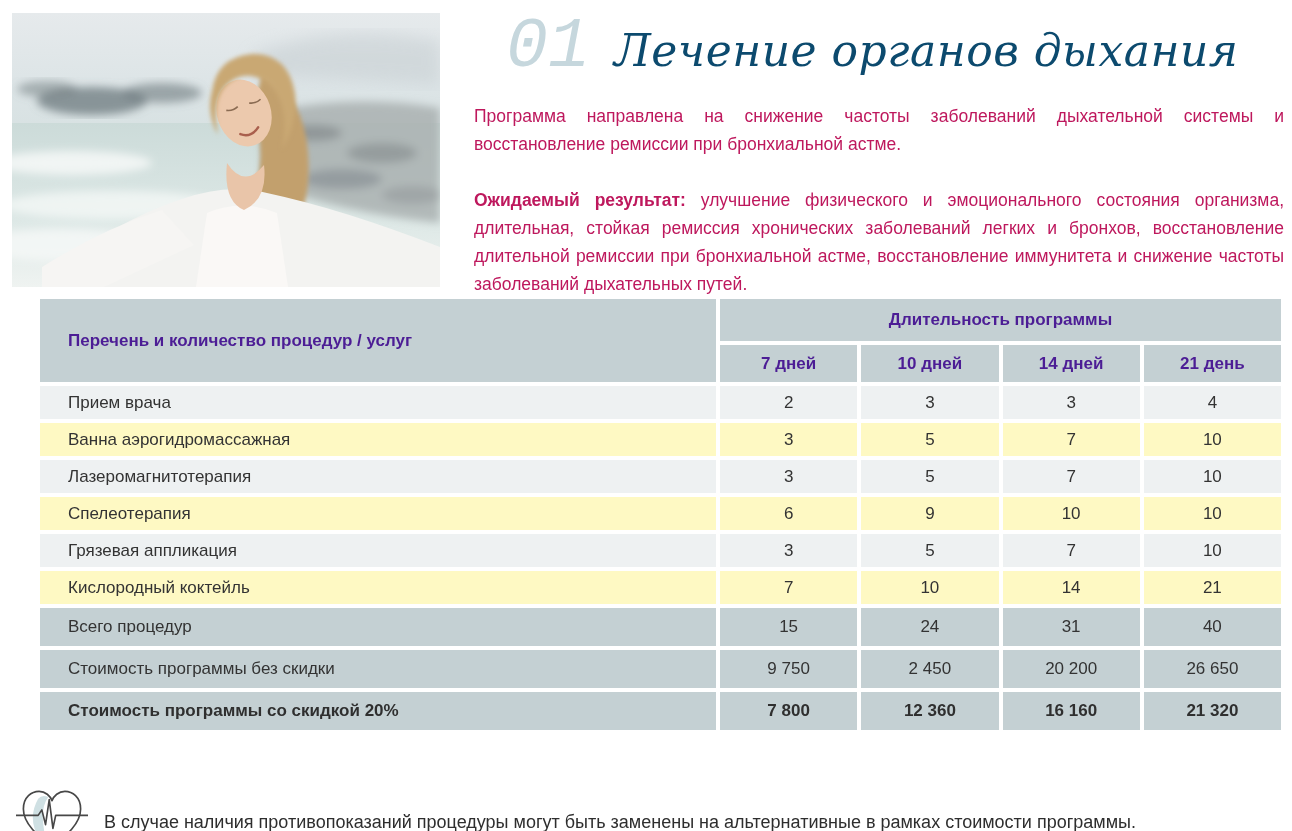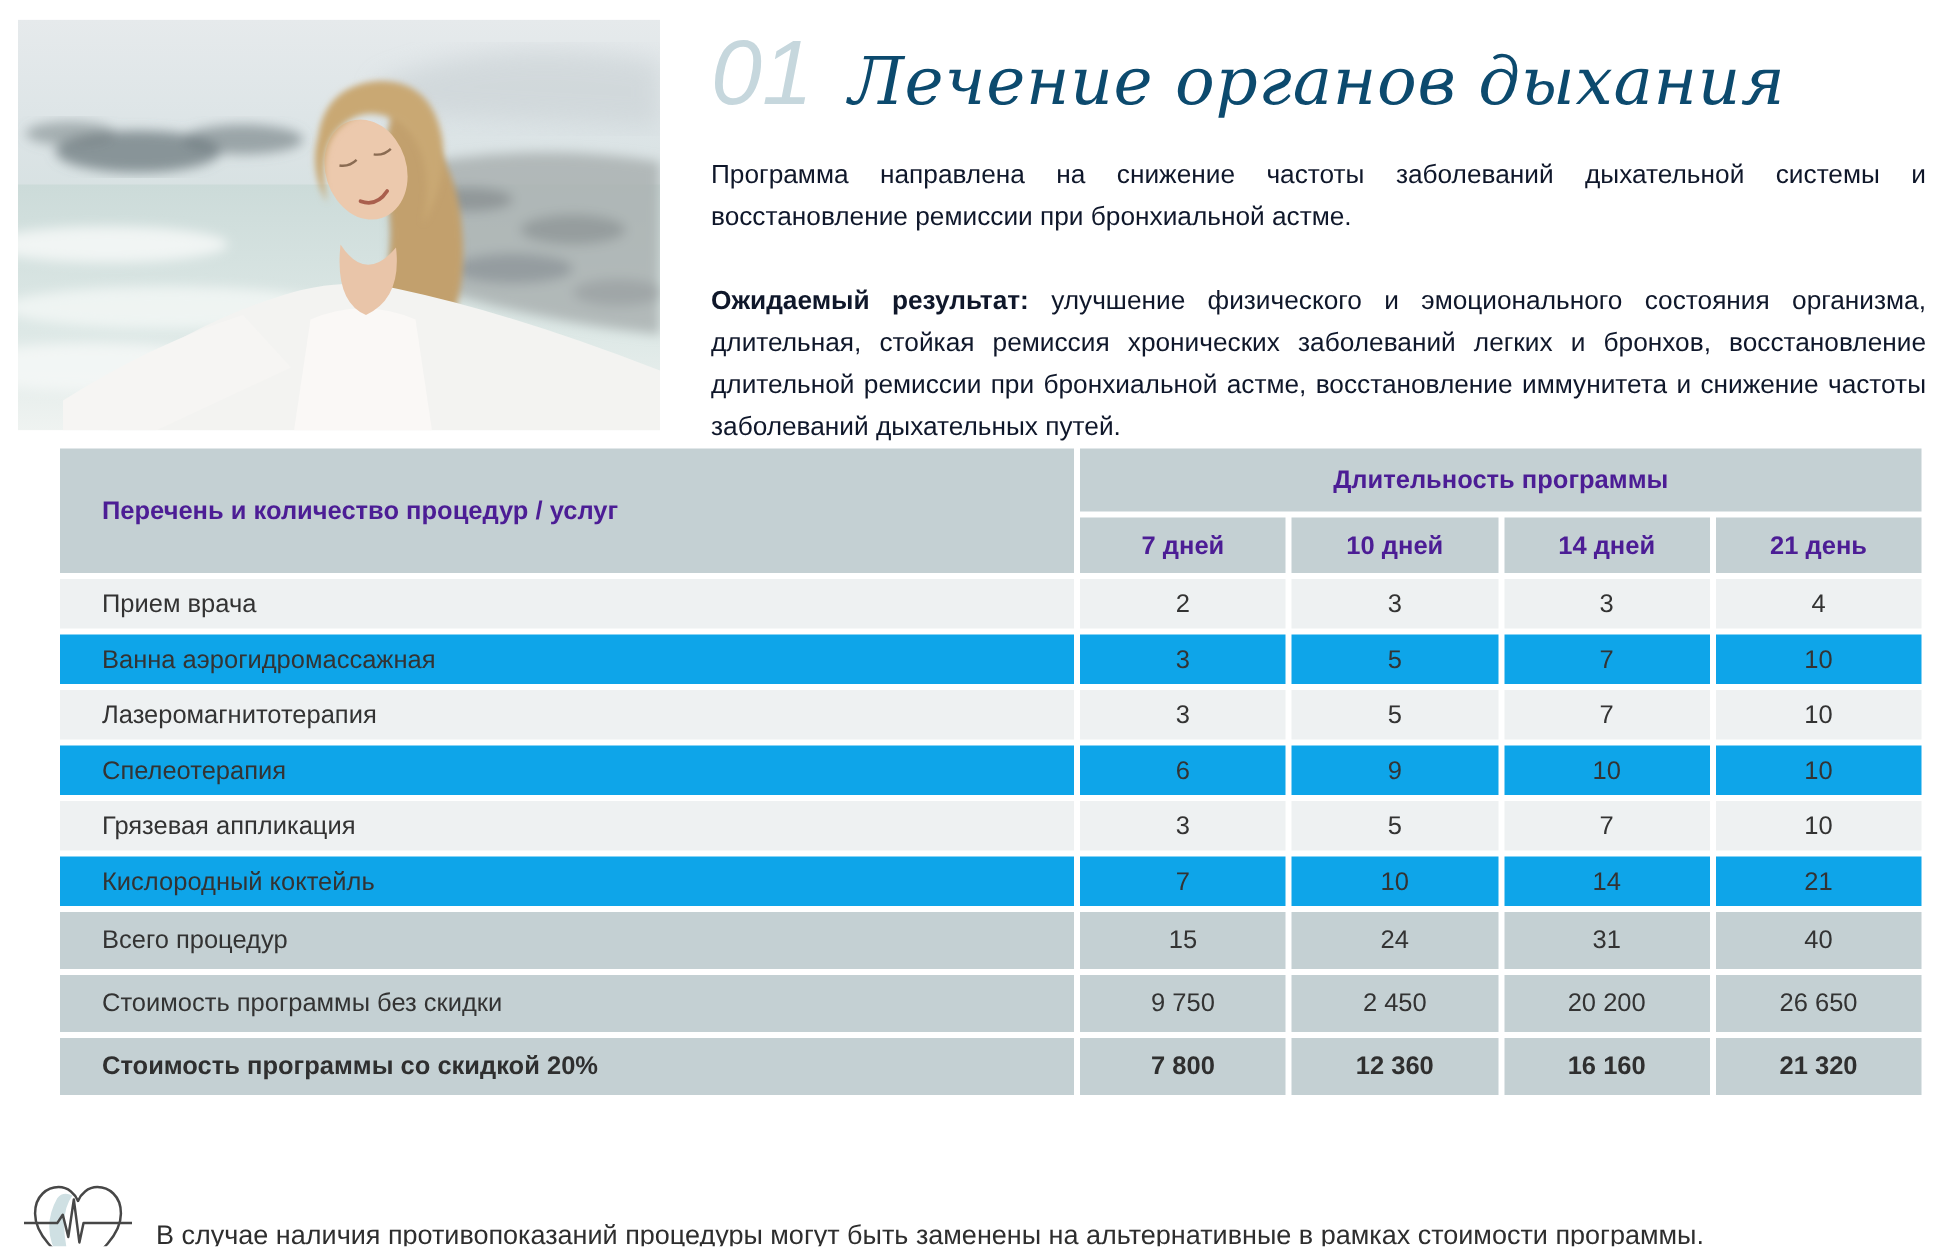--- a/index.html
+++ b/index.html
@@ -7,46 +7,46 @@
     position:relative;width:1292px;height:831px;background:#ffffff;
     font-family:"Liberation Sans", sans-serif;color:#2d2d2d;overflow:hidden;
   }
   
   .hero{position:absolute;left:12px;top:13px;width:428px;height:274px;overflow:hidden;}
   .hero svg{display:block;}
   
   .intro{position:absolute;left:474px;top:4px;width:810px;}
   .title-row{display:flex;align-items:baseline;gap:24px;height:92px;}
   .big-num{
-    font-family:Liberation Sans, sans-serif;font-style:italic;font-weight:400;
-    font-size:61px;line-height:88px;color:#c6d7dd;
+    font-family:Liberation Mono, monospace;font-style:italic;font-weight:400;
+    font-size:70px;line-height:88px;color:#c6d7dd;margin-left:32px;
   }
   .page-title{
     font-family:"DejaVu Serif", serif;font-style:italic;font-weight:400;
     font-size:44px;color:#0c4a6e;letter-spacing:.5px;
   }
-  .para{font-size:17.5px;line-height:28px;text-align:justify;color:#0f172a;margin:0;}
+  .para{font-size:17.5px;line-height:28px;text-align:justify;color:#be185d;margin:0;}
   .para-1{margin-top:6px;}
   .para-2{margin-top:28px;}
   .para b{font-weight:bold;}
   
   .price-table{
     position:absolute;left:12px;top:299px;width:1269px;
     display:grid;
     grid-template-columns:704px repeat(4, 1fr);
     grid-template-rows:42px 37px repeat(6, 33px) repeat(3, 38px);
     gap:4px;
     background:#ffffff;
     font-size:17px;color:#333333;
   }
   .cell{display:flex;align-items:center;}
   .lab{padding-left:28px;margin-left:28px;}
   .val{justify-content:center;}
   .bg-l{background:#eef1f2;}
-  .bg-m{background:#0ea5e9;}
+  .bg-m{background:#fef9c3;}
   .bg-d{background:#c4d0d3;}
   .hd{font-weight:bold;color:#4c1d95;}
   .cell-colhead{grid-row:1/3;grid-column:1;}
   .cell-group{grid-row:1;grid-column:2/6;justify-content:center;}
   .cell-day{justify-content:center;}
   .bold{font-weight:bold;color:#2f2f2f;}
   
   .note{position:absolute;left:16px;top:786px;display:flex;align-items:center;gap:16px;width:1262px;}
   .note-icon{flex:0 0 auto;}
   .note-text{font-size:18px;line-height:24px;color:#2e2e2e;}

